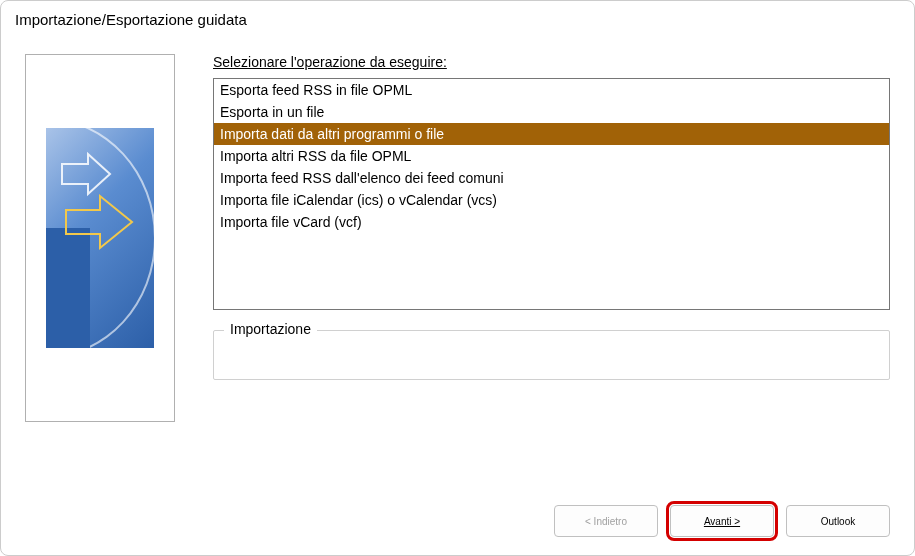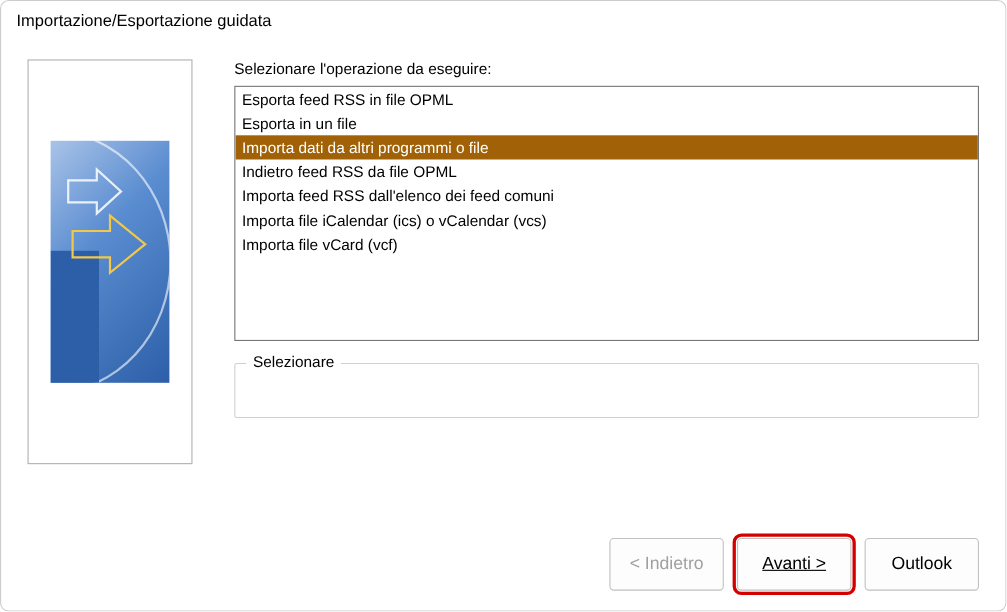--- a/index.html
+++ b/index.html
@@ -74,20 +74,21 @@
     stroke-width: 2;
     fill: none;
   }
   .right-pane {
     flex: 1;
     display: flex;
     flex-direction: column;
   }
   .instruction {
     margin-bottom: 8px;
+    text-decoration: underline;
   }
   .listbox {
     border: 1px solid #767676;
     height: 232px;
     overflow: auto;
     background: #fff;
   }
   .list-item {
     padding: 1px 6px;
     cursor: default;
@@ -119,26 +120,26 @@
     padding-left: 8px;
   }
   .button-row {
     display: flex;
     justify-content: flex-end;
     gap: 12px;
     padding: 14px 24px 18px 24px;
   }
   .btn {
     min-width: 104px;
-    height: 48px;
+    height: 32px;
     border: 1px solid #c0c0c0;
     background: #fdfdfd;
     border-radius: 4px;
     font-family: inherit;
-    font-size: 16px;
+    font-size: 10px;
     cursor: pointer;
     padding: 0 14px;
   }
   .btn:disabled {
     color: #a0a0a0;
     cursor: default;
   }
   .btn-highlight {
     outline: 3px solid #d40000;
     outline-offset: 1px;
@@ -167,29 +168,29 @@
       </div>
     </div>
 
     <div class="right-pane">
       <div class="instruction">Selezionare l'operazione da eseguire:</div>
 
       <div class="listbox" id="listbox">
           <div class="list-item">Esporta feed RSS in file OPML</div>
           <div class="list-item">Esporta in un file</div>
           <div class="list-item selected">Importa dati da altri programmi o file</div>
-          <div class="list-item">Indietro feed RSS da file OPML</div>
+          <div class="list-item">Importa altri RSS da file OPML</div>
           <div class="list-item">Importa feed RSS dall'elenco dei feed comuni</div>
           <div class="list-item">Importa file iCalendar (ics) o vCalendar (vcs)</div>
           <div class="list-item">Importa file vCard (vcf)</div>
         </div>
 
       <div class="fieldset-wrap">
         <div class="fieldset">
-          <div class="legend">Selezionare</div>
+          <div class="legend">Importazione</div>
         </div>
       </div>
     </div>
   </div>
 
   <div class="button-row">
     <button class="btn" disabled="">&lt; Indietro</button>
     <button class="btn btn-highlight">Avanti &gt;</button>
     <button class="btn">Outlook</button>
   </div>

